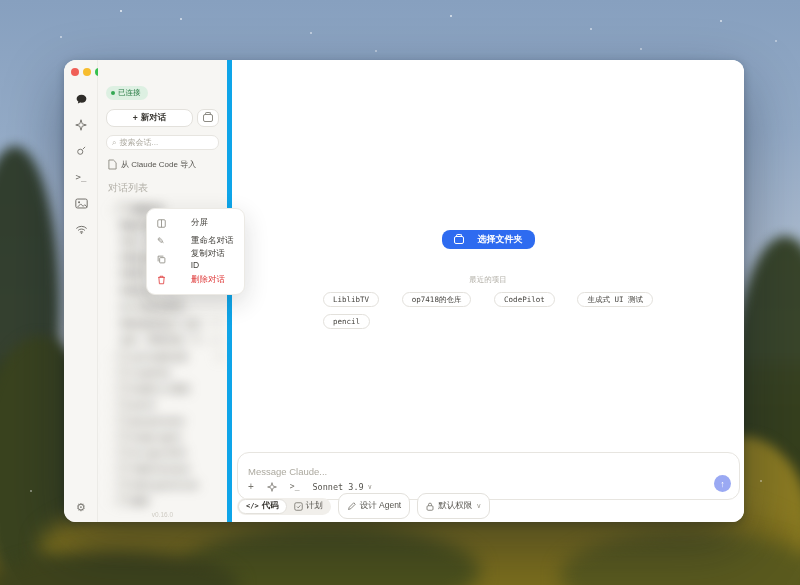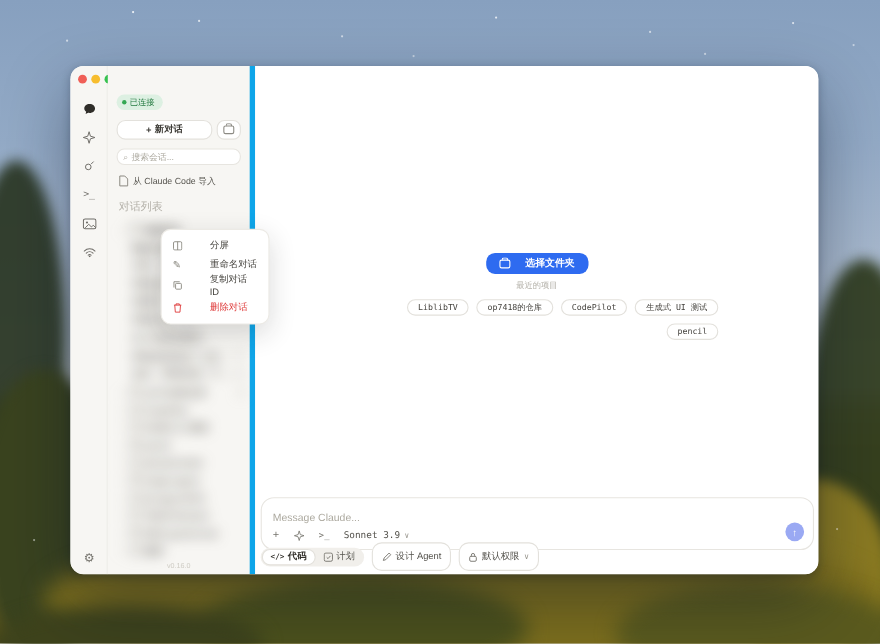--- a/index.html
+++ b/index.html
@@ -72,22 +72,22 @@
   .mitem { display:flex; align-items:center; gap:24px; height:18px; padding:0 6px; font-size:8.5px; color:#44423d; border-radius:5px; cursor:pointer; }
   .mitem .micon { width:10px; color:#8a887f; font-size:9px; display:flex; align-items:center; }
   .mitem.danger { color:#df3b3b; margin-top:3px; }
   .mitem.danger .micon { color:#df3b3b; }
 
   
   .main { flex:1; background:#fff; position:relative; display:flex; flex-direction:column; }
   .empty { position:absolute; top:160px; left:0; width:100%; display:flex; flex-direction:column; align-items:center; }
   .empty-title { font-size:12px; font-weight:bold; color:#2f2d29; }
   .choose-btn { margin-top:10px; background:#2e6bf0; color:#fff; border:none; border-radius:8px; height:19px; padding:0 12px; display:flex; align-items:center; gap:14px; font-size:9px; font-weight:bold; cursor:pointer; }
-  .recent-label { margin-top:6px; font-size:7.5px; color:#b3b0a8; }
-  .chips { margin-top:7px; display:flex; gap:7px; justify-content:flex-end; flex-wrap:wrap; max-width:330px; }
+  .recent-label { margin-top:26px; font-size:7.5px; color:#b3b0a8; }
+  .chips { margin-top:7px; display:flex; gap:7px; justify-content:space-between; flex-wrap:wrap; max-width:330px; }
   .chip { background:#fff; border:1px solid #e3e1dc; border-radius:9px; height:15px; padding:0 9px; display:flex; align-items:center; font-size:7.5px; font-family:"DejaVu Sans Mono", monospace; color:#45433e; cursor:pointer; }
 
   
   .composer { position:absolute; left:5px; right:4px; bottom:22px; height:48px; background:#fff; border:1px solid #e7e5e0; border-radius:12px; padding:8px 6px 6px 10px; }
   .composer input { border:0; outline:0; width:80%; font-size:9.5px; color:#3a3833; background:transparent; font-family:inherit; }
   .composer input::placeholder, .search input::placeholder { color:#aca99f; }
   .comp-row { position:absolute; left:10px; bottom:7px; display:flex; align-items:center; gap:13px; color:#75736c; font-size:10px; }
   .comp-ic { cursor:pointer; display:flex; align-items:center; font-size:10px; color:#75736c; }
   .model { display:flex; align-items:center; gap:4px; font-size:8.5px; color:#55534d; cursor:pointer; font-family:"DejaVu Sans Mono", monospace; }
   .send { position:absolute; right:8px; bottom:7px; width:17px; height:17px; border-radius:50%; background:#9aa9f3; color:#fff; border:none; font-size:9px; display:flex; align-items:center; justify-content:center; cursor:pointer; }

